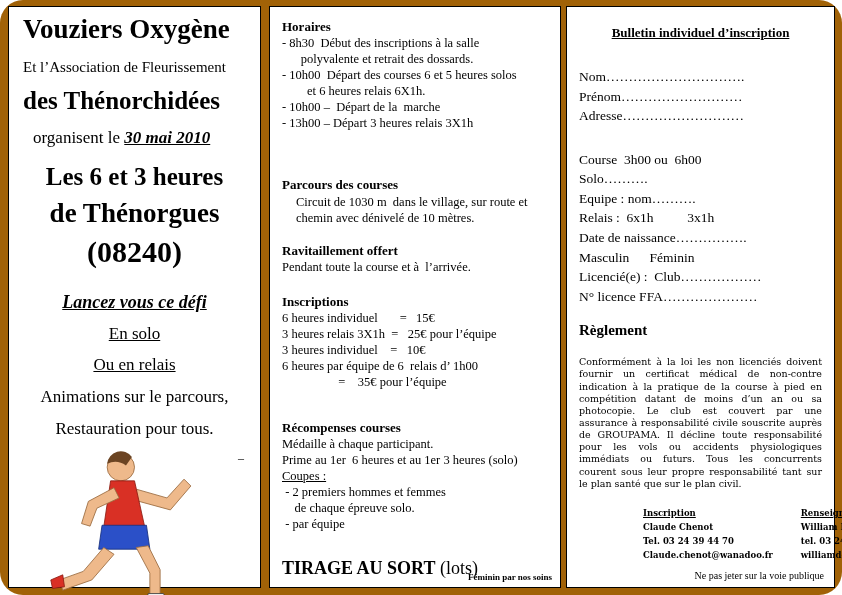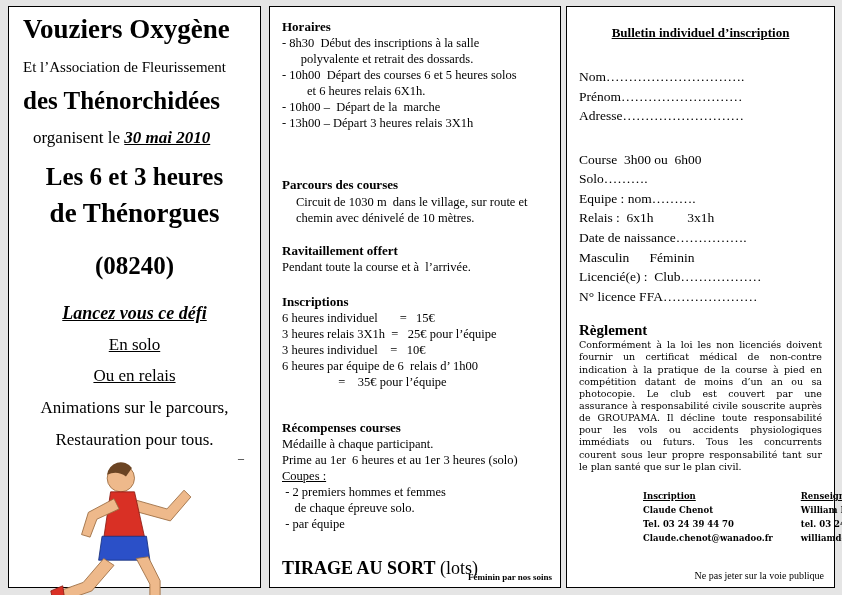--- a/index.html
+++ b/index.html
@@ -2,36 +2,36 @@
 <html lang="fr"><head>
 <meta charset="utf-8">
 <style>
   * { margin:0; padding:0; box-sizing:border-box; }
   html,body { background:#ffffff; }
   body {
     width:842px; height:595px; position:relative;
     font-family:"Liberation Serif", serif; color:#000;
     overflow:hidden;
   }
-  .page { position:absolute; inset:0; background:#e5e5e5; }
+  .page { position:absolute; inset:0; background:#a16207;border-radius:23px; }
   .panel {
     position:absolute; top:6px; height:582px;
     border:1px solid #000; background:#fff;
   }
   
   .panel-left { left:8px; width:253px; padding:8px 6px; text-align:center; }
   .left-top { text-align:left; padding-left:8px; }
   .club-name { font-size:27px; font-weight:bold; line-height:1.05; }
   .assoc-line { font-size:15px; margin-top:16px; }
   .assoc-name { font-size:25px; font-weight:bold; margin-top:12px; line-height:1.05; }
   .organise { font-size:17px; margin-top:13px; padding-left:10px; }
   .organise .date { font-weight:bold; font-style:italic; text-decoration:underline; }
   .event-1 { font-size:25px; font-weight:bold; margin-top:16px; line-height:1.05; }
   .event-2 { font-size:27px; font-weight:bold; margin-top:9px; line-height:1.05; }
-  .postal { font-size:25px; font-weight:bold; margin-top:26px; line-height:1.05; }
+  .postal { font-size:30px; font-weight:bold; margin-top:9px; line-height:1.05; }
   .challenge { font-size:18px; font-weight:bold; font-style:italic; text-decoration:underline; margin-top:24px; }
   .opt { font-size:17px; text-decoration:underline; margin-top:11px; }
   .anim { font-size:17px; margin-top:12px; }
   .runner { margin-top:6px; }
   .stray-dash { position:absolute; right:16px; top:444px; font-size:12px; }
   
   .panel-mid { left:269px; width:292px; padding:12px 8px 10px 12px; font-size:12.5px; }
   .sec-title { font-weight:bold; font-size:13px; line-height:1.25; }
   .line { font-size:12.5px; line-height:1.28; white-space:pre-wrap; }
   .indent { padding-left:14px; }
@@ -44,21 +44,21 @@
   .tirage .b { font-weight:bold; }
   .mid-footer { position:absolute; right:8px; bottom:5px; font-size:9px; font-weight:bold; }
   
   .panel-right { left:566px; width:269px; padding:10px 12px; }
   .bulletin-title { text-align:center; font-weight:bold; text-decoration:underline; font-size:13px; margin-top:8px; }
   .field { font-size:13.5px; line-height:1.45; white-space:pre-wrap; }
   .fields-top { margin-top:26px; }
   .fields-main { margin-top:24px; }
   .reglement-title { font-size:15px; font-weight:bold; margin-top:16px; }
   .reglement-body {
-    margin-top:0; font-size:9.5px; line-height:1.28; text-align:justify;
+    margin-top:17px; font-size:9.5px; line-height:1.28; text-align:justify;
     font-family:"DejaVu Serif", serif;
   }
   .contacts {
     display:flex; gap:28px; margin-top:16px; padding-left:64px;
     font-family:"DejaVu Serif", serif; font-size:8.5px; font-weight:bold;
   }
   .contact div { line-height:1.65; }
   .contact-title { text-decoration:underline; }
   .right-footer { position:absolute; right:10px; bottom:6px; font-size:10px; }
 </style>

